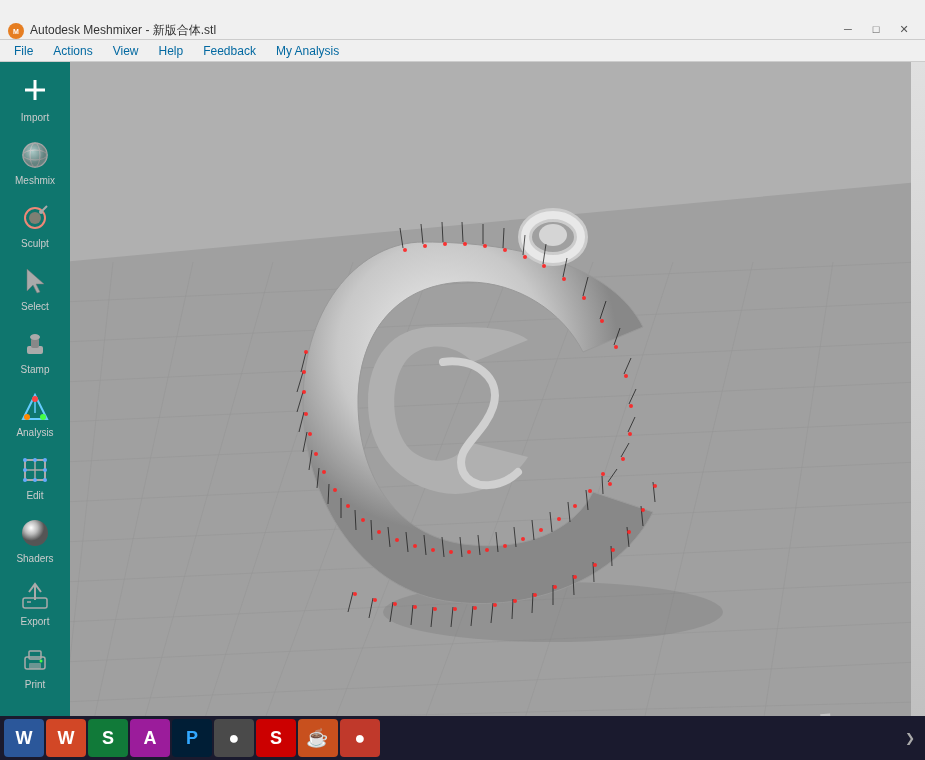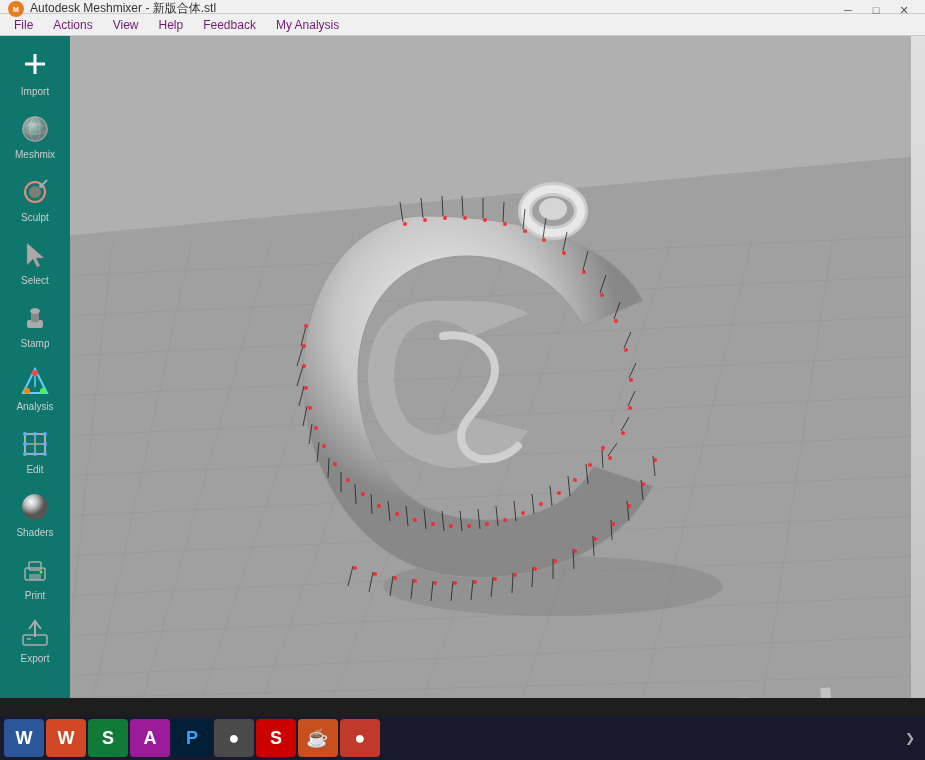--- a/index.html
+++ b/index.html
@@ -1,24 +1,24 @@
 <!DOCTYPE html>
 <html><head>
   <meta charset="utf-8">
   <style>
     * { margin: 0; padding: 0; box-sizing: border-box; }
     body { width: 925px; height: 760px; overflow: hidden; font-family: 'Segoe UI', Arial, sans-serif; background: #1e1e1e; }
 
     
     .title-bar {
       width: 100%;
-      height: 14px;
+      height: 40px;
       background: #f0f0f0;
       display: flex;
-      align-items: flex-start;
+      align-items: flex-end;
       justify-content: space-between;
       padding: 0 8px;
       border-bottom: 1px solid #ccc;
       user-select: none;
     }
     .title-bar-left {
       display: flex;
       align-items: center;
       gap: 6px;
     }
@@ -56,21 +56,21 @@
       height: 22px;
       background: #f0f0f0;
       display: flex;
       align-items: center;
       padding: 0 4px;
       border-bottom: 1px solid #ccc;
     }
     .menu-item {
       padding: 2px 10px;
       font-size: 12px;
-      color: #701a75;
+      color: #0369a1;
       cursor: pointer;
     }
 
     
     .main-layout {
       display: flex;
       width: 100%;
       height: calc(760px - 32px - 22px - 44px);
     }
 
@@ -308,39 +308,39 @@
           </defs>
           <circle cx="16" cy="16" r="13" fill="url(#sg2)"></circle>
         </svg>
       </div>
       <span class="sidebar-label">Shaders</span>
     </button>
 
     <button class="sidebar-btn">
       <div class="sidebar-icon">
         <svg width="32" height="32" viewBox="0 0 32 32">
+          <rect x="4" y="18" width="24" height="10" rx="2" fill="none" stroke="#aaa" stroke-width="1.5"></rect>
+          <line x1="16" y1="4" x2="16" y2="20" stroke="#aaa" stroke-width="2"></line>
+          <polyline points="10,12 16,4 22,12" fill="none" stroke="#aaa" stroke-width="2"></polyline>
+          <line x1="8" y1="22" x2="12" y2="22" stroke="#aaa" stroke-width="1.5"></line>
+        </svg>
+      </div>
+      <span class="sidebar-label">Export</span>
+    </button>
+
+    <button class="sidebar-btn">
+      <div class="sidebar-icon">
+        <svg width="32" height="32" viewBox="0 0 32 32">
           <rect x="6" y="14" width="20" height="12" rx="2" fill="none" stroke="#aaa" stroke-width="1.5"></rect>
           <rect x="10" y="20" width="12" height="6" rx="1" fill="#aaa" opacity="0.6"></rect>
           <rect x="10" y="8" width="12" height="8" rx="1" fill="none" stroke="#aaa" stroke-width="1.5"></rect>
           <circle cx="22" cy="18" r="1.5" fill="#4f4"></circle>
         </svg>
       </div>
       <span class="sidebar-label">Print</span>
-    </button>
-
-    <button class="sidebar-btn">
-      <div class="sidebar-icon">
-        <svg width="32" height="32" viewBox="0 0 32 32">
-          <rect x="4" y="18" width="24" height="10" rx="2" fill="none" stroke="#aaa" stroke-width="1.5"></rect>
-          <line x1="16" y1="4" x2="16" y2="20" stroke="#aaa" stroke-width="2"></line>
-          <polyline points="10,12 16,4 22,12" fill="none" stroke="#aaa" stroke-width="2"></polyline>
-          <line x1="8" y1="22" x2="12" y2="22" stroke="#aaa" stroke-width="1.5"></line>
-        </svg>
-      </div>
-      <span class="sidebar-label">Export</span>
     </button>
 
   </div>
 
   <div class="viewport">
     <svg class="scene-canvas" viewBox="0 0 855 662" preserveAspectRatio="xMidYMid slice">
       <defs>
         <linearGradient id="bgGrad" x1="0" y1="0" x2="0" y2="1">
           <stop offset="0%" stop-color="#b8b8b8"></stop>
           <stop offset="100%" stop-color="#999"></stop>

